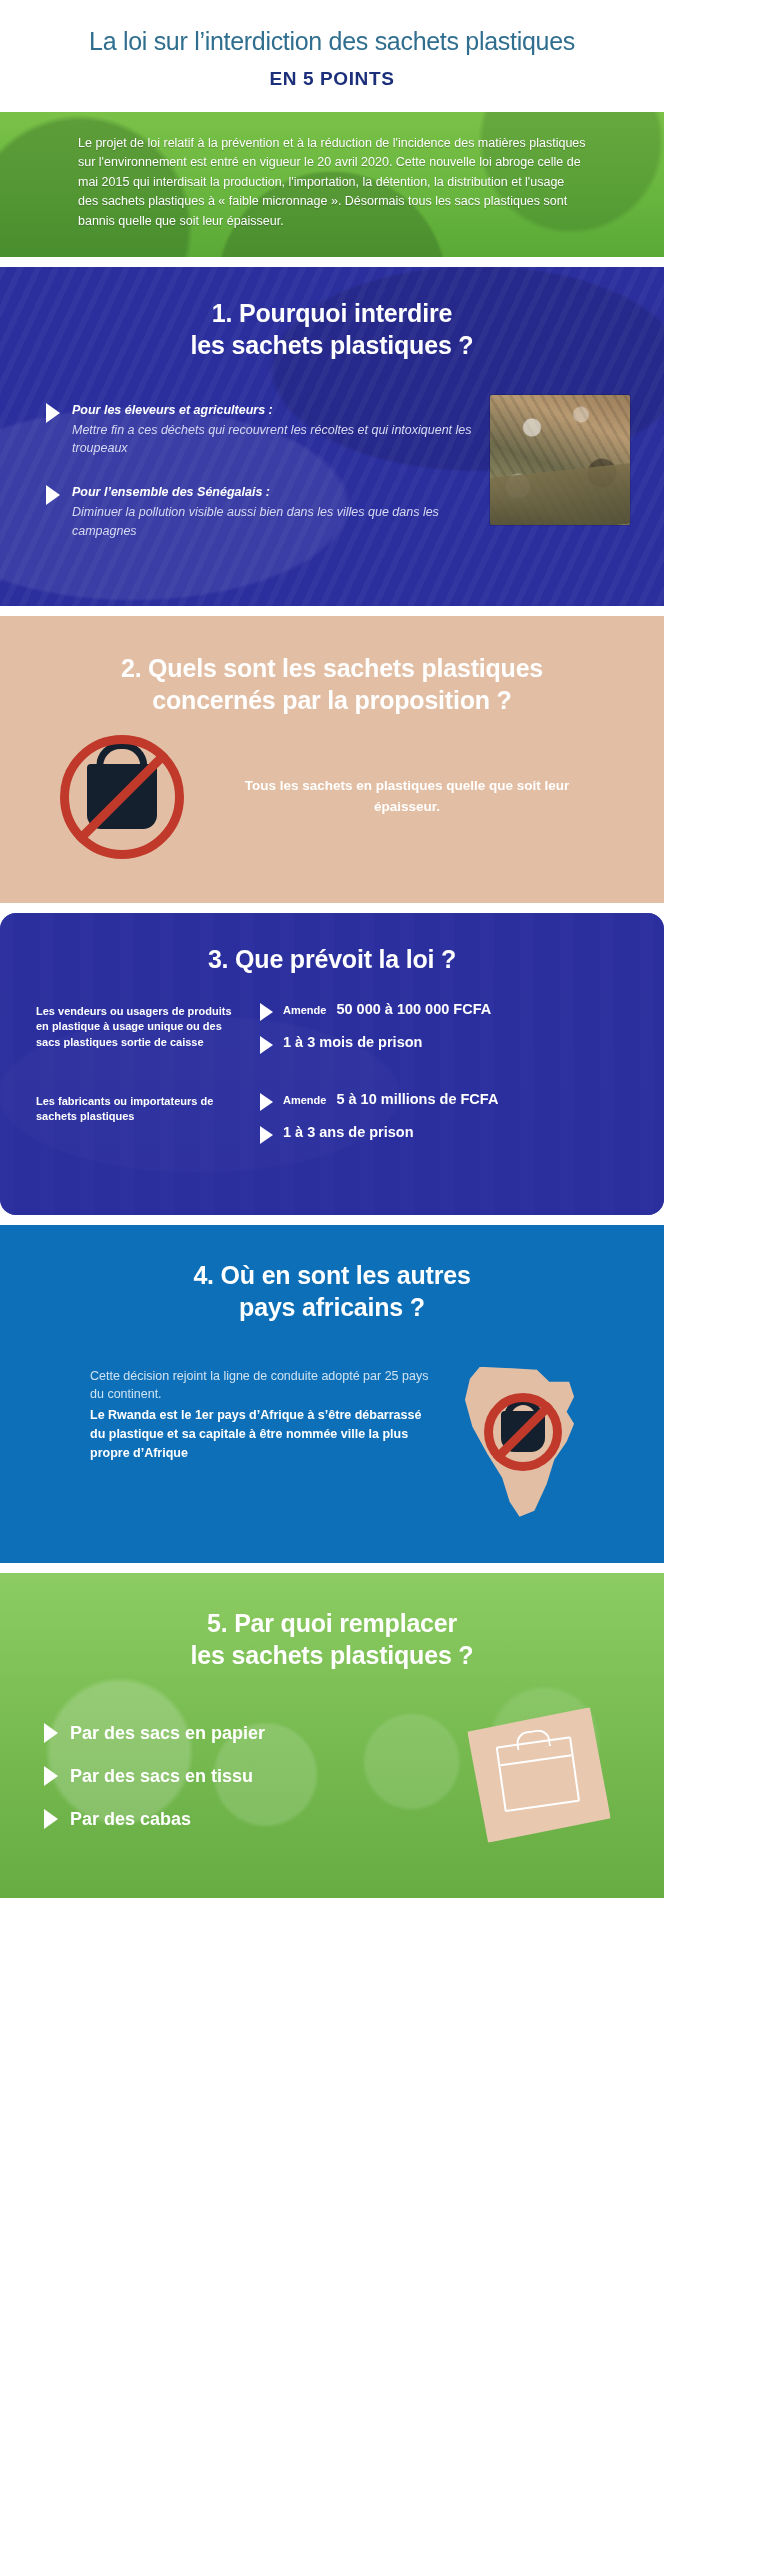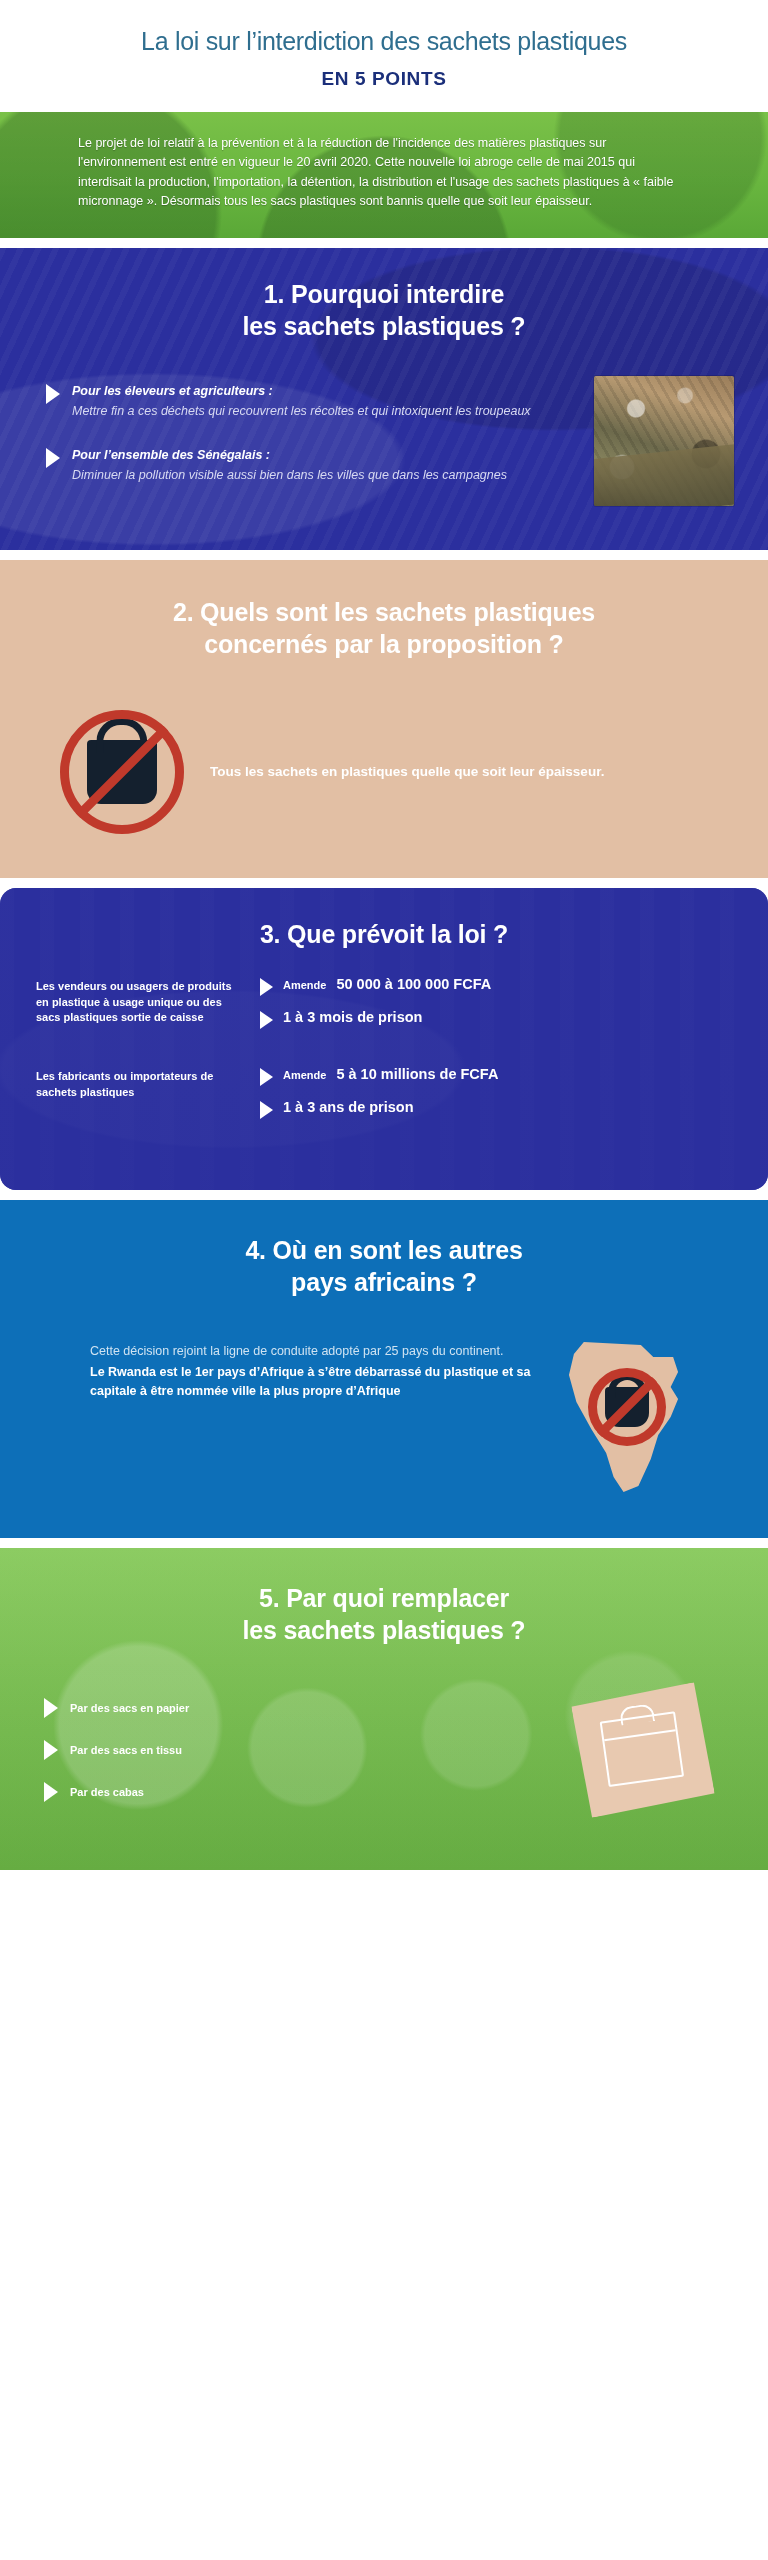--- a/index.html
+++ b/index.html
@@ -3,21 +3,21 @@
 <meta charset="utf-8">
 <style>
   * { box-sizing: border-box; margin: 0; padding: 0; }
   body {
     width: 768px;
     font-family: "Liberation Sans", sans-serif;
     background: #ffffff;
     color: #ffffff;
     -webkit-font-smoothing: antialiased;
   }
-  .page { width: 768px; position: relative; overflow: hidden; }
+  .page { width: 664px; position: relative; overflow: hidden; }
 
   
   .header {
     background: #ffffff;
     padding: 26px 0 22px 0;
     text-align: center;
   }
   .header h1 {
     color: #2f6e8f;
     font-size: 25px;
@@ -131,21 +131,21 @@
     transform: rotate(-6deg);
     opacity: .85;
   }
 
   
   .s2 {
     background: #e2bfa4;
     color: #ffffff;
     padding: 36px 0 44px 0;
   }
-  .s2 .sec-title { color: #ffffff; margin-bottom: 50px; }
+  .s2 .sec-title { color: #ffffff; margin-bottom: 19px; }
   .s2-body {
     display: flex;
     align-items: center;
     gap: 26px;
     padding: 0 60px;
     text-align: center;
   }
   .s2-text { font-size: 13.5px; font-weight: bold; line-height: 1.5; }
 
   
@@ -247,21 +247,21 @@
       radial-gradient(circle at 62% 58%, rgba(255,255,255,.12) 0 10%, transparent 11%),
       radial-gradient(circle at 82% 52%, rgba(255,255,255,.10) 0 9%, transparent 10%),
       linear-gradient(180deg, rgba(255,255,255,.05), rgba(0,0,0,.06));
     z-index: 1;
   }
   .s5 .sec-title { margin-bottom: 48px; }
   .s5-body { position: relative; z-index: 3; display: flex; padding: 0 40px 0 44px; gap: 20px; }
   .s5-list { flex: 1; padding-top: 4px; }
   .s5-item { display: flex; align-items: center; gap: 12px; margin-bottom: 22px; }
   .s5-item .tri { margin-top: 0; }
-  .s5-item .lbl { font-size: 11px; font-weight: bold; }
+  .s5-item .lbl { font-size: 18px; font-weight: bold; }
   .paperbag-wrap { width: 150px; flex: none; }
   .paperbag {
     width: 130px; height: 120px;
     background: #e8c9b0;
     position: relative;
     transform: rotate(-8deg);
     margin-top: -4px;
     clip-path: polygon(0% 6%, 96% 0%, 100% 94%, 4% 100%);
   }
   .paperbag .bag2 {

